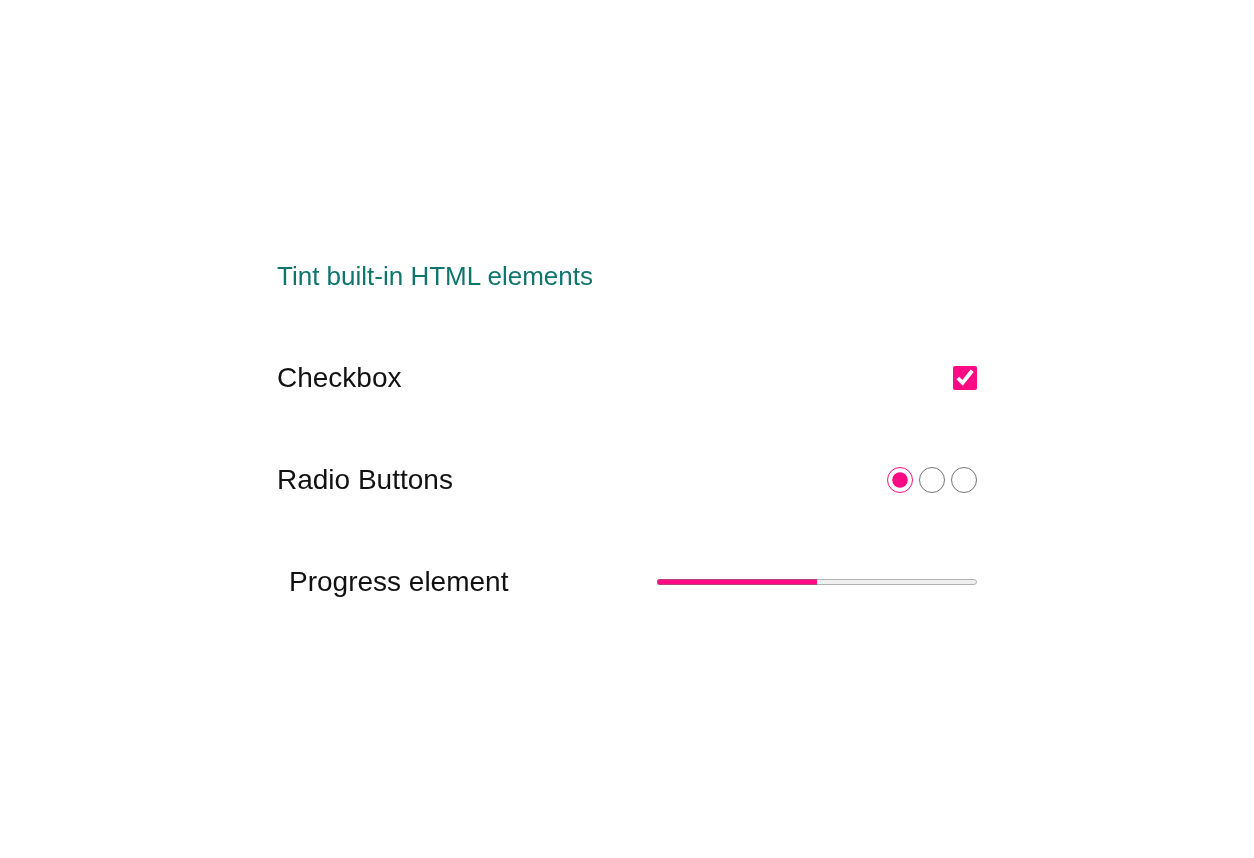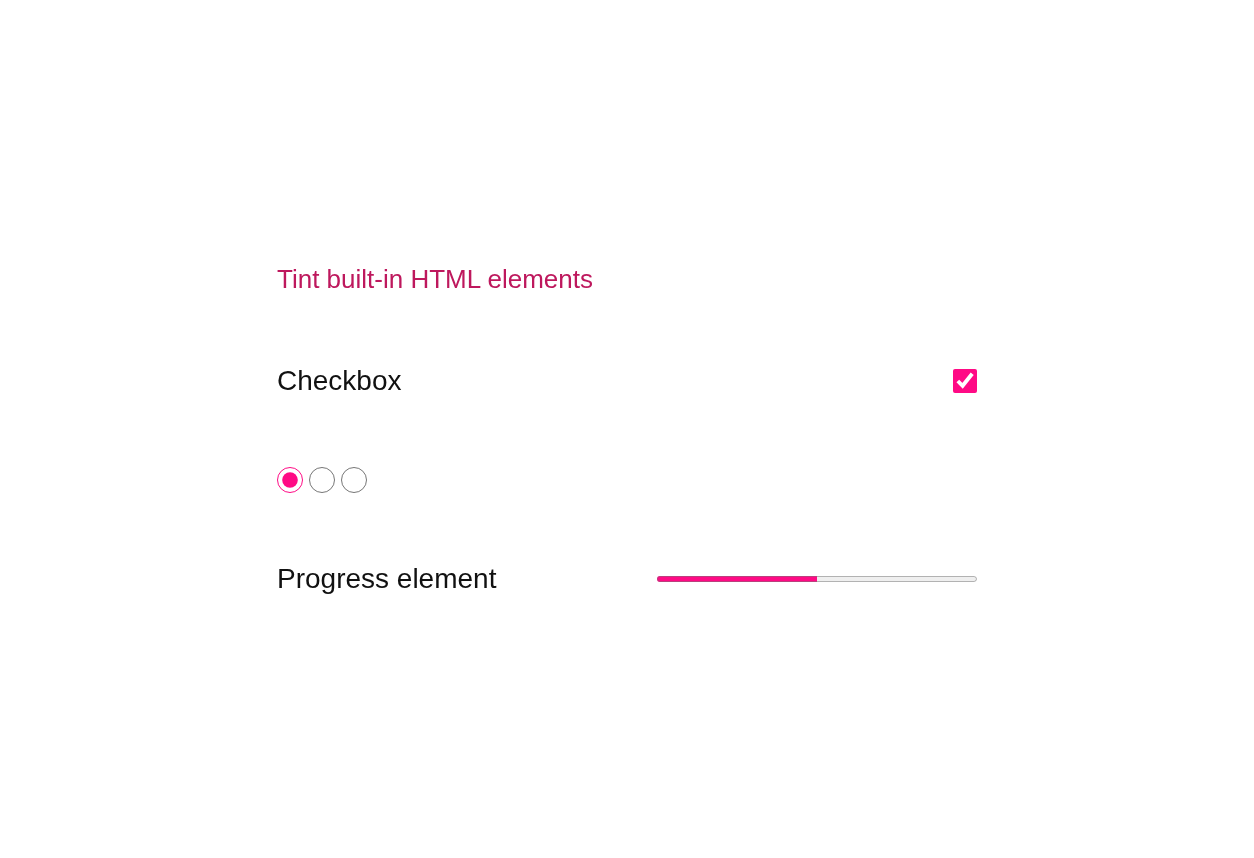--- a/index.html
+++ b/index.html
@@ -26,31 +26,32 @@
       letter-spacing: -1px;
       color: #111111;
       margin-bottom: 4px;
     }
     h1 .accent-word {
       color: #ff0a85;
     }
     .subtitle {
       font-size: 26px;
       font-weight: 400;
-      color: #be185d;
+      color: #0f766e;
       margin-bottom: 70px;
     }
     .row {
       display: flex;
       align-items: center;
       justify-content: space-between;
       margin-bottom: 70px;
     }
     .row:last-child {
       margin-bottom: 0;
+      margin-left: 12px;
     }
     .row-label {
       font-size: 28px;
       font-weight: 400;
       color: #111111;
       text-align: center;
     }
     .row-control {
       display: flex;
       align-items: center;
@@ -82,20 +83,21 @@
   <p class="subtitle">Tint built-in HTML elements</p>
 
   <div class="row">
     <span class="row-label">Checkbox</span>
     <div class="row-control">
       <input type="checkbox" checked="" style="">
     </div>
   </div>
 
   <div class="row">
+    <span class="row-label">Radio Buttons</span>
     <div class="row-control">
       <input type="radio" name="r" checked="" style="">
       <input type="radio" name="r" style="">
       <input type="radio" name="r" style="">
     </div>
   </div>
 
 
   <div class="row">
     <span class="row-label">Progress element</span>

